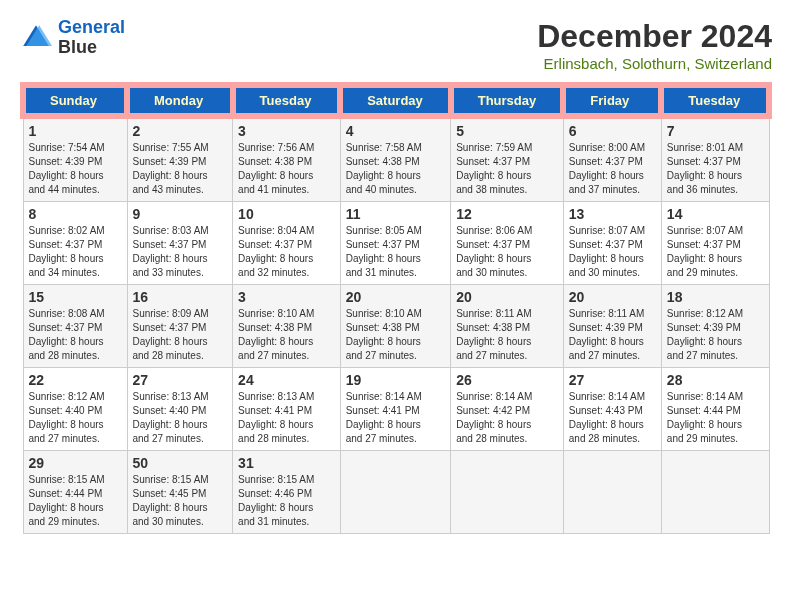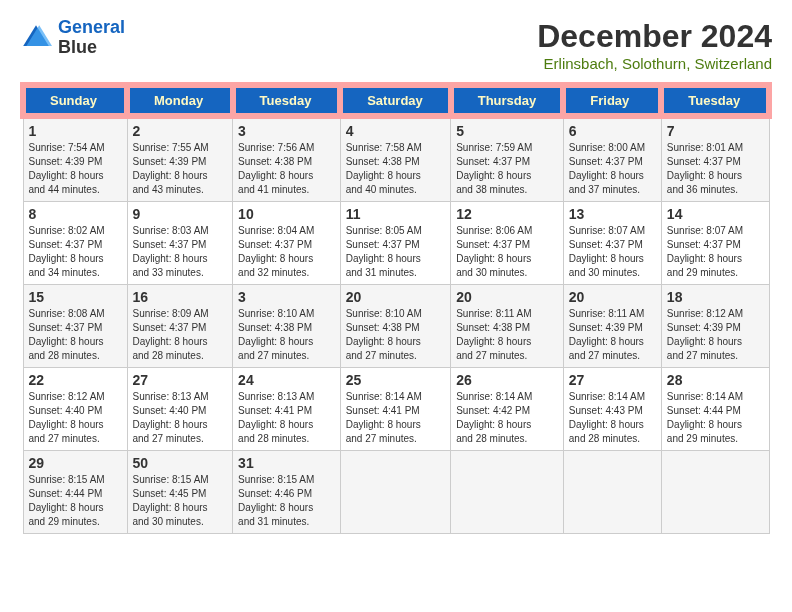--- a/index.html
+++ b/index.html
@@ -223,21 +223,21 @@
           </td>
           <td>
             <span class="day-num">27</span>
             <div class="day-info">Sunrise: 8:13 AM<br>Sunset: 4:40 PM<br>Daylight: 8 hours<br>and 27 minutes.</div>
           </td>
           <td>
             <span class="day-num">24</span>
             <div class="day-info">Sunrise: 8:13 AM<br>Sunset: 4:41 PM<br>Daylight: 8 hours<br>and 28 minutes.</div>
           </td>
           <td>
-            <span class="day-num">25</span>
+            <span class="day-num">19</span>
             <div class="day-info">Sunrise: 8:14 AM<br>Sunset: 4:41 PM<br>Daylight: 8 hours<br>and 27 minutes.</div>
           </td>
           <td>
             <span class="day-num">26</span>
             <div class="day-info">Sunrise: 8:14 AM<br>Sunset: 4:42 PM<br>Daylight: 8 hours<br>and 28 minutes.</div>
           </td>
           <td>
             <span class="day-num">27</span>
             <div class="day-info">Sunrise: 8:14 AM<br>Sunset: 4:43 PM<br>Daylight: 8 hours<br>and 28 minutes.</div>
           </td>

